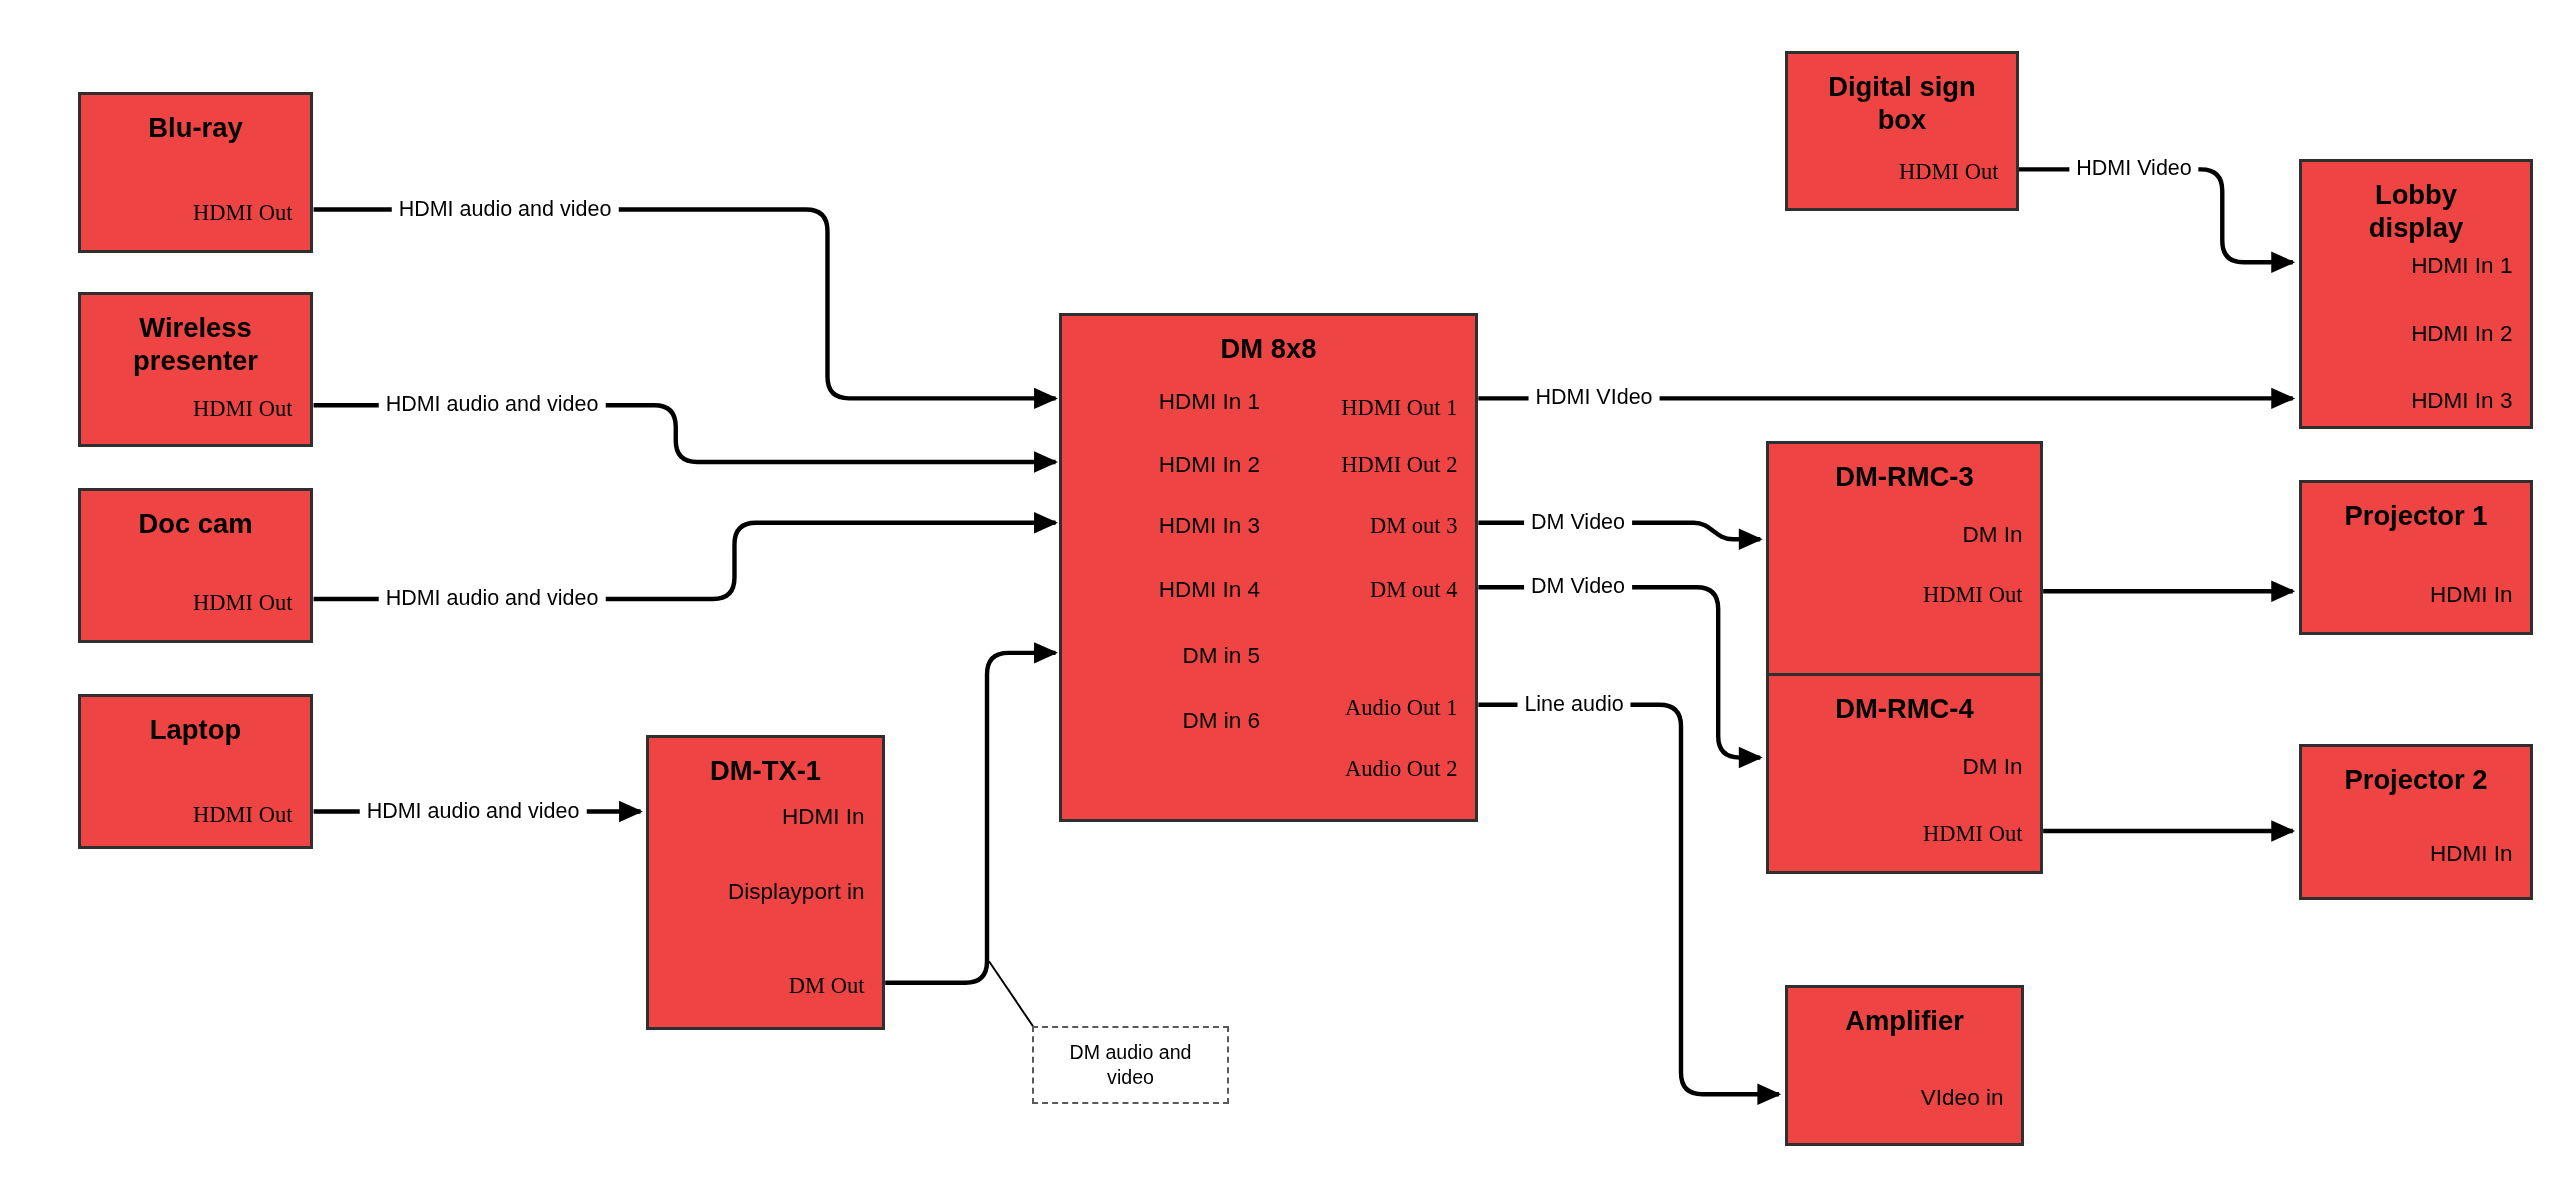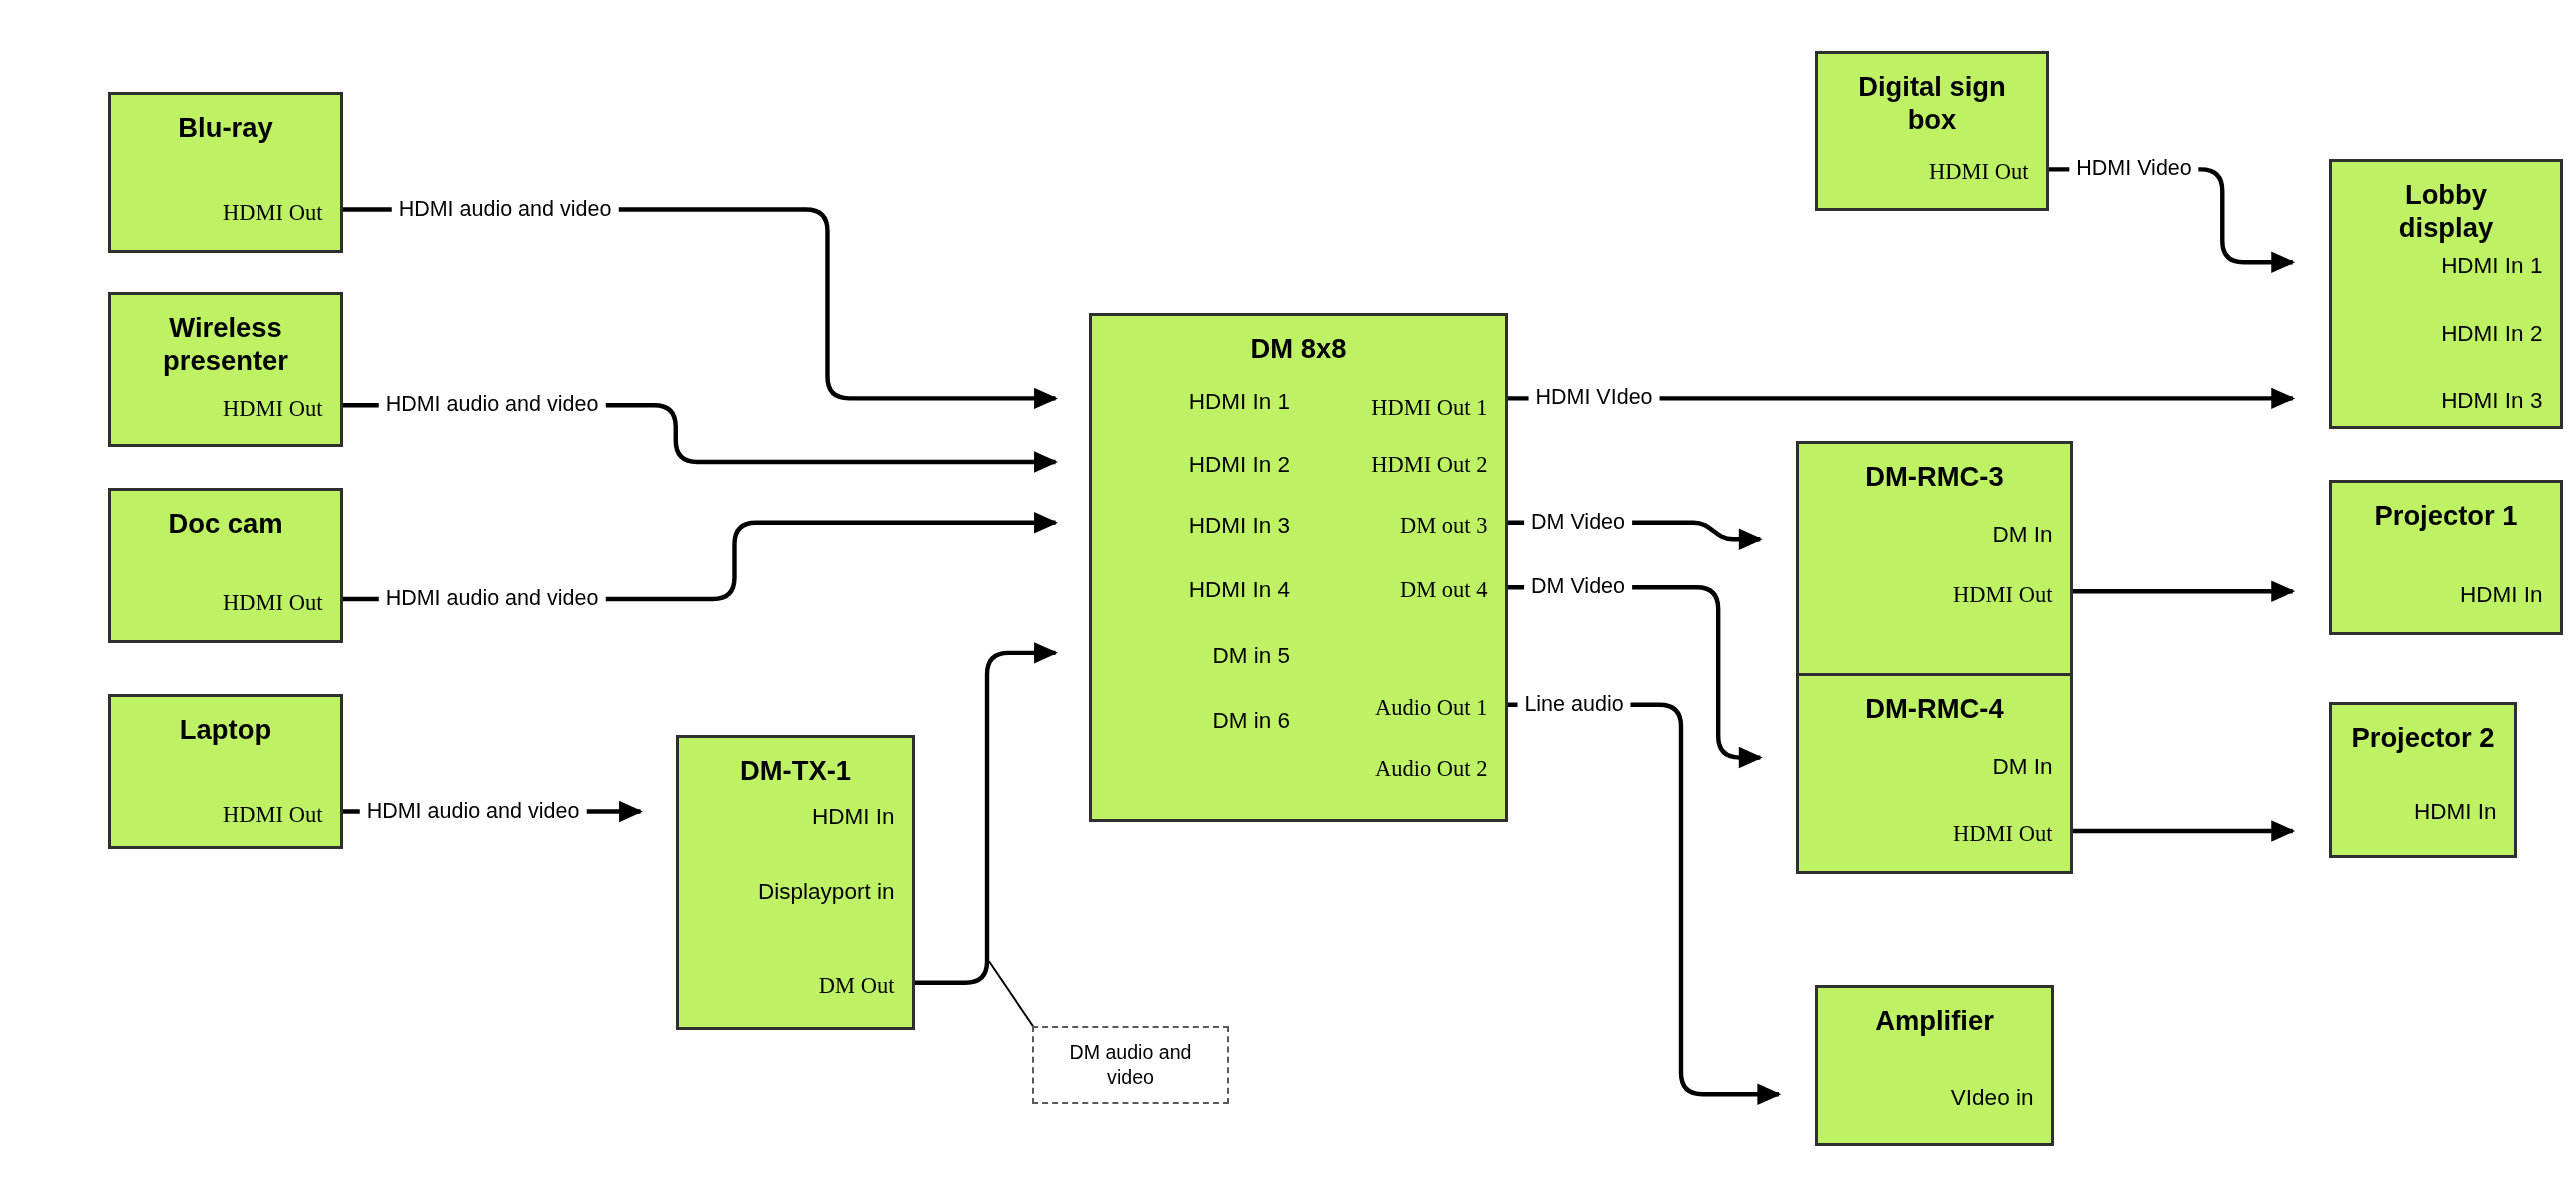--- a/index.html
+++ b/index.html
@@ -11,24 +11,23 @@
     font-family: "Liberation Sans", sans-serif;
     color: #000000;
     overflow: hidden;
   }
   .wires { position: absolute; left: 0; top: 0; }
   .wires path { fill: none; stroke: #000000; stroke-width: 4.5px; }
   .wires path.leader { stroke-width: 2px; }
   .wires .arrowhead { fill: #000000; stroke: none; }
   .box {
     position: absolute;
-    background: #bef264;
+    background: #ef4444;
     border: 3.9px solid #2f2f2f;
     box-sizing: border-box;
-    margin-left: 30px;
   }
   .title {
     padding-top: 15.7px;
     text-align: center;
     font-size: 27.4px;
     font-weight: bold;
     line-height: 33px;
     white-space: pre-line;
   }
   .port {
@@ -157,21 +156,21 @@
     <div class="title">DM-RMC-4</div>
     <div class="port l" style="top:75px">DM In</div>
     <div class="port r" style="top:142px">HDMI Out</div>
   </div>
 
   <div class="box" style="left:2299px;top:480px;width:234px;height:155px">
     <div class="title">Projector 1</div>
     <div class="port l" style="top:96px">HDMI In</div>
   </div>
 
-  <div class="box" style="left:2299px;top:702px;width:188px;height:156px">
+  <div class="box" style="left:2299px;top:744px;width:234px;height:156px">
     <div class="title">Projector 2</div>
     <div class="port l" style="top:91px">HDMI In</div>
   </div>
 
   <div class="box" style="left:1785px;top:985px;width:239px;height:161px">
     <div class="title">Amplifier</div>
     <div class="port l" style="top:94px">VIdeo in</div>
   </div>
 
   <div class="wire-label" style="left:505px;top:210px">HDMI audio and video</div>

